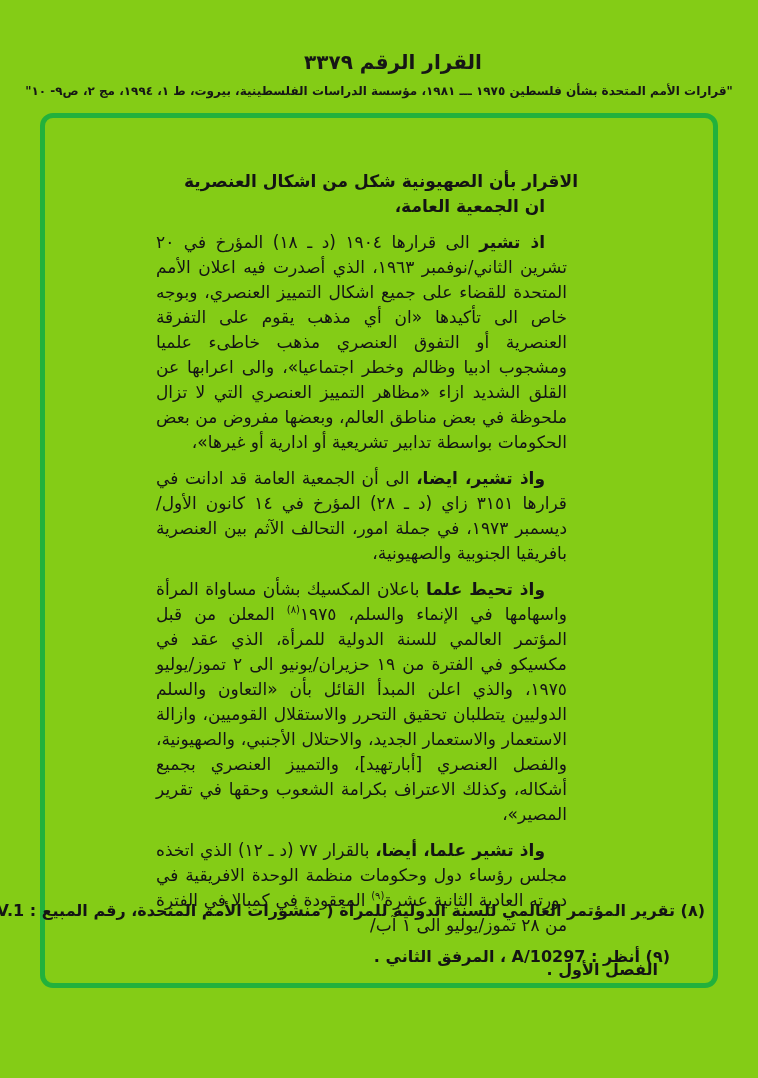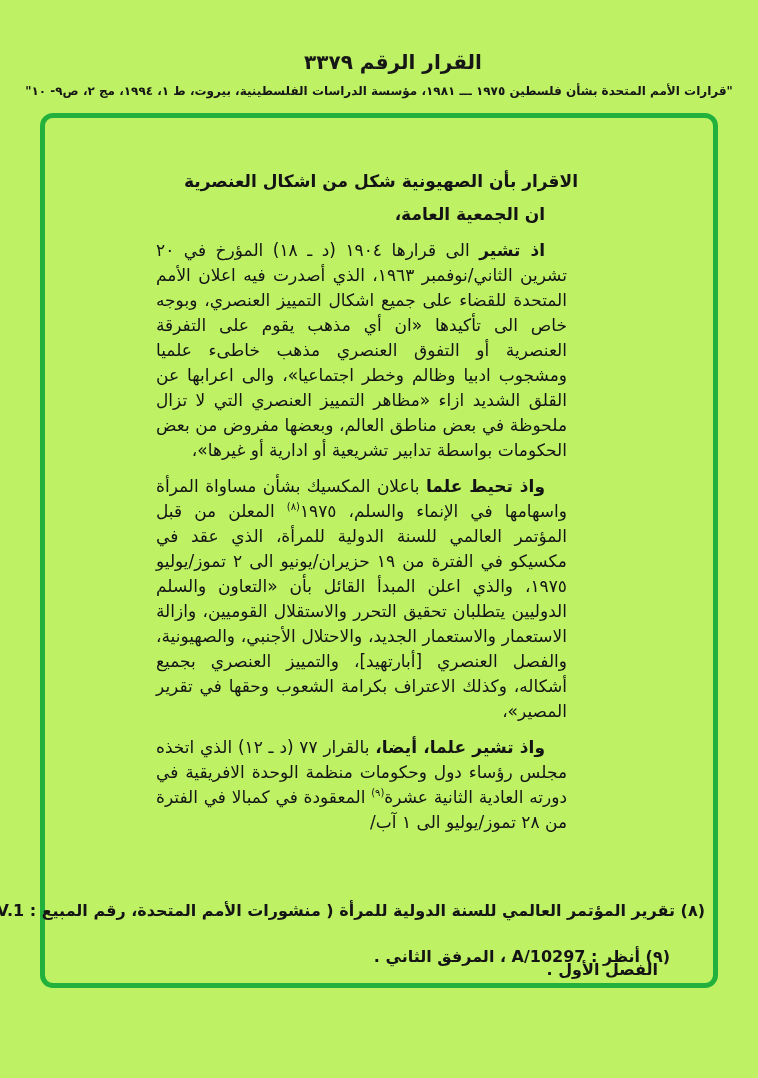--- a/index.html
+++ b/index.html
@@ -1,20 +1,20 @@
 <!DOCTYPE html>
 <html lang="ar"><head>
 <meta charset="utf-8">
 <style>
   html,body{margin:0;padding:0;}
   body{
     width:758px;height:1078px;background:#ffffff;position:relative;
     font-family:"DejaVu Sans",sans-serif;color:#161616;overflow:hidden;
   }
-  .page{position:absolute;inset:0;background:#bef264;text-decoration:underline;}
+  .page{position:absolute;inset:0;background:#84cc16;text-decoration:underline;}
 
   
   .doc-title{
     position:absolute;top:50px;left:0;width:758px;text-align:center;
     direction:rtl;font-weight:bold;font-size:20px;letter-spacing:.5px;
     transform:translateX(14px);white-space:nowrap;
   }
   .doc-source{
     position:absolute;top:84px;left:0;width:758px;text-align:center;
     direction:rtl;font-weight:bold;font-size:12px;white-space:nowrap;
@@ -29,21 +29,21 @@
   
   .text-col{
     position:absolute;top:158px;right:180px;width:433px;
     direction:rtl;text-align:justify;text-justify:inter-word;
     font-size:17px;line-height:25px;color:#141414;
   }
   .intro{font-weight:bold;margin:0 0 11px;}
   .intro-l1{text-align:right;white-space:nowrap;}
   .intro-l2{text-align:right;padding-right:95px;}
   .heading{
-    font-weight:bold;text-align:center;padding-left:110px;margin:0 0 8px;
+    font-weight:bold;text-align:center;padding-left:110px;margin:0 0 0;
     white-space:nowrap;
   }
   .para{margin:0 11px 11px;text-indent:22px;}
   .para .lead{font-weight:bold;}
   .para sup{font-size:10px;line-height:0;vertical-align:super;}
 
   
   .fn{
     position:absolute;direction:rtl;font-weight:bold;font-size:16px;
     white-space:nowrap;color:#141414;
@@ -65,20 +65,21 @@
   <div class="text-col">
     <div class="intro">
     </div>
 
     <div class="heading">الاقرار بأن الصهيونية شكل من اشكال العنصرية</div>
 
     <p class="para"><span class="lead">ان الجمعية العامة،</span><span></span><sup></sup><span></span></p>
 
     <p class="para"><span class="lead">اذ تشير</span><span> الى قرارها ١٩٠٤ (د ـ ١٨) المؤرخ في ٢٠ تشرين الثاني/نوفمبر ١٩٦٣، الذي أصدرت فيه اعلان الأمم المتحدة للقضاء على جميع اشكال التمييز العنصري، وبوجه خاص الى تأكيدها «ان أي مذهب يقوم على التفرقة العنصرية أو التفوق العنصري مذهب خاطىء علميا ومشجوب ادبيا وظالم وخطر اجتماعيا»، والى اعرابها عن القلق الشديد ازاء «مظاهر التمييز العنصري التي لا تزال ملحوظة في بعض مناطق العالم، وبعضها مفروض من بعض الحكومات بواسطة تدابير تشريعية أو ادارية أو غيرها»،</span><sup></sup><span></span></p>
 
+    <p class="para"><span class="lead">واذ تشير، ايضا،</span><span> الى أن الجمعية العامة قد ادانت في قرارها ٣١٥١ زاي (د ـ ٢٨) المؤرخ في ١٤ كانون الأول/ديسمبر ١٩٧٣، في جملة امور، التحالف الآثم بين العنصرية بافريقيا الجنوبية والصهيونية،</span><sup></sup><span></span></p>
 
     <p class="para"><span class="lead">واذ تحيط علما</span><span> باعلان المكسيك بشأن مساواة المرأة واسهامها في الإنماء والسلم، ١٩٧٥</span><sup>(٨)</sup><span> المعلن من قبل المؤتمر العالمي للسنة الدولية للمرأة، الذي عقد في مكسيكو في الفترة من ١٩ حزيران/يونيو الى ٢ تموز/يوليو ١٩٧٥، والذي اعلن المبدأ القائل بأن «التعاون والسلم الدوليين يتطلبان تحقيق التحرر والاستقلال القوميين، وازالة الاستعمار والاستعمار الجديد، والاحتلال الأجنبي، والصهيونية، والفصل العنصري [أبارتهيد]، والتمييز العنصري بجميع أشكاله، وكذلك الاعتراف بكرامة الشعوب وحقها في تقرير المصير»،</span></p>
 
     <p class="para"><span class="lead">واذ تشير علما، أيضا،</span><span> بالقرار ٧٧ (د ـ ١٢) الذي اتخذه مجلس رؤساء دول وحكومات منظمة الوحدة الافريقية في دورته العادية الثانية عشرة</span><sup>(٩)</sup><span> المعقودة في كمبالا في الفترة من ٢٨ تموز/يوليو الى ١ آب/</span></p>
   </div>
 
   <div class="fn fn8a">(٨)   تقرير المؤتمر العالمي للسنة الدولية للمرأة ( منشورات الأمم المتحدة، رقم المبيع : E.76.IV.1 ) ،</div>
   <div class="fn fn8b">الفصل الأول .</div>
   <div class="fn fn9">(٩) أنظر : A/10297 ، المرفق الثاني .</div>
 

